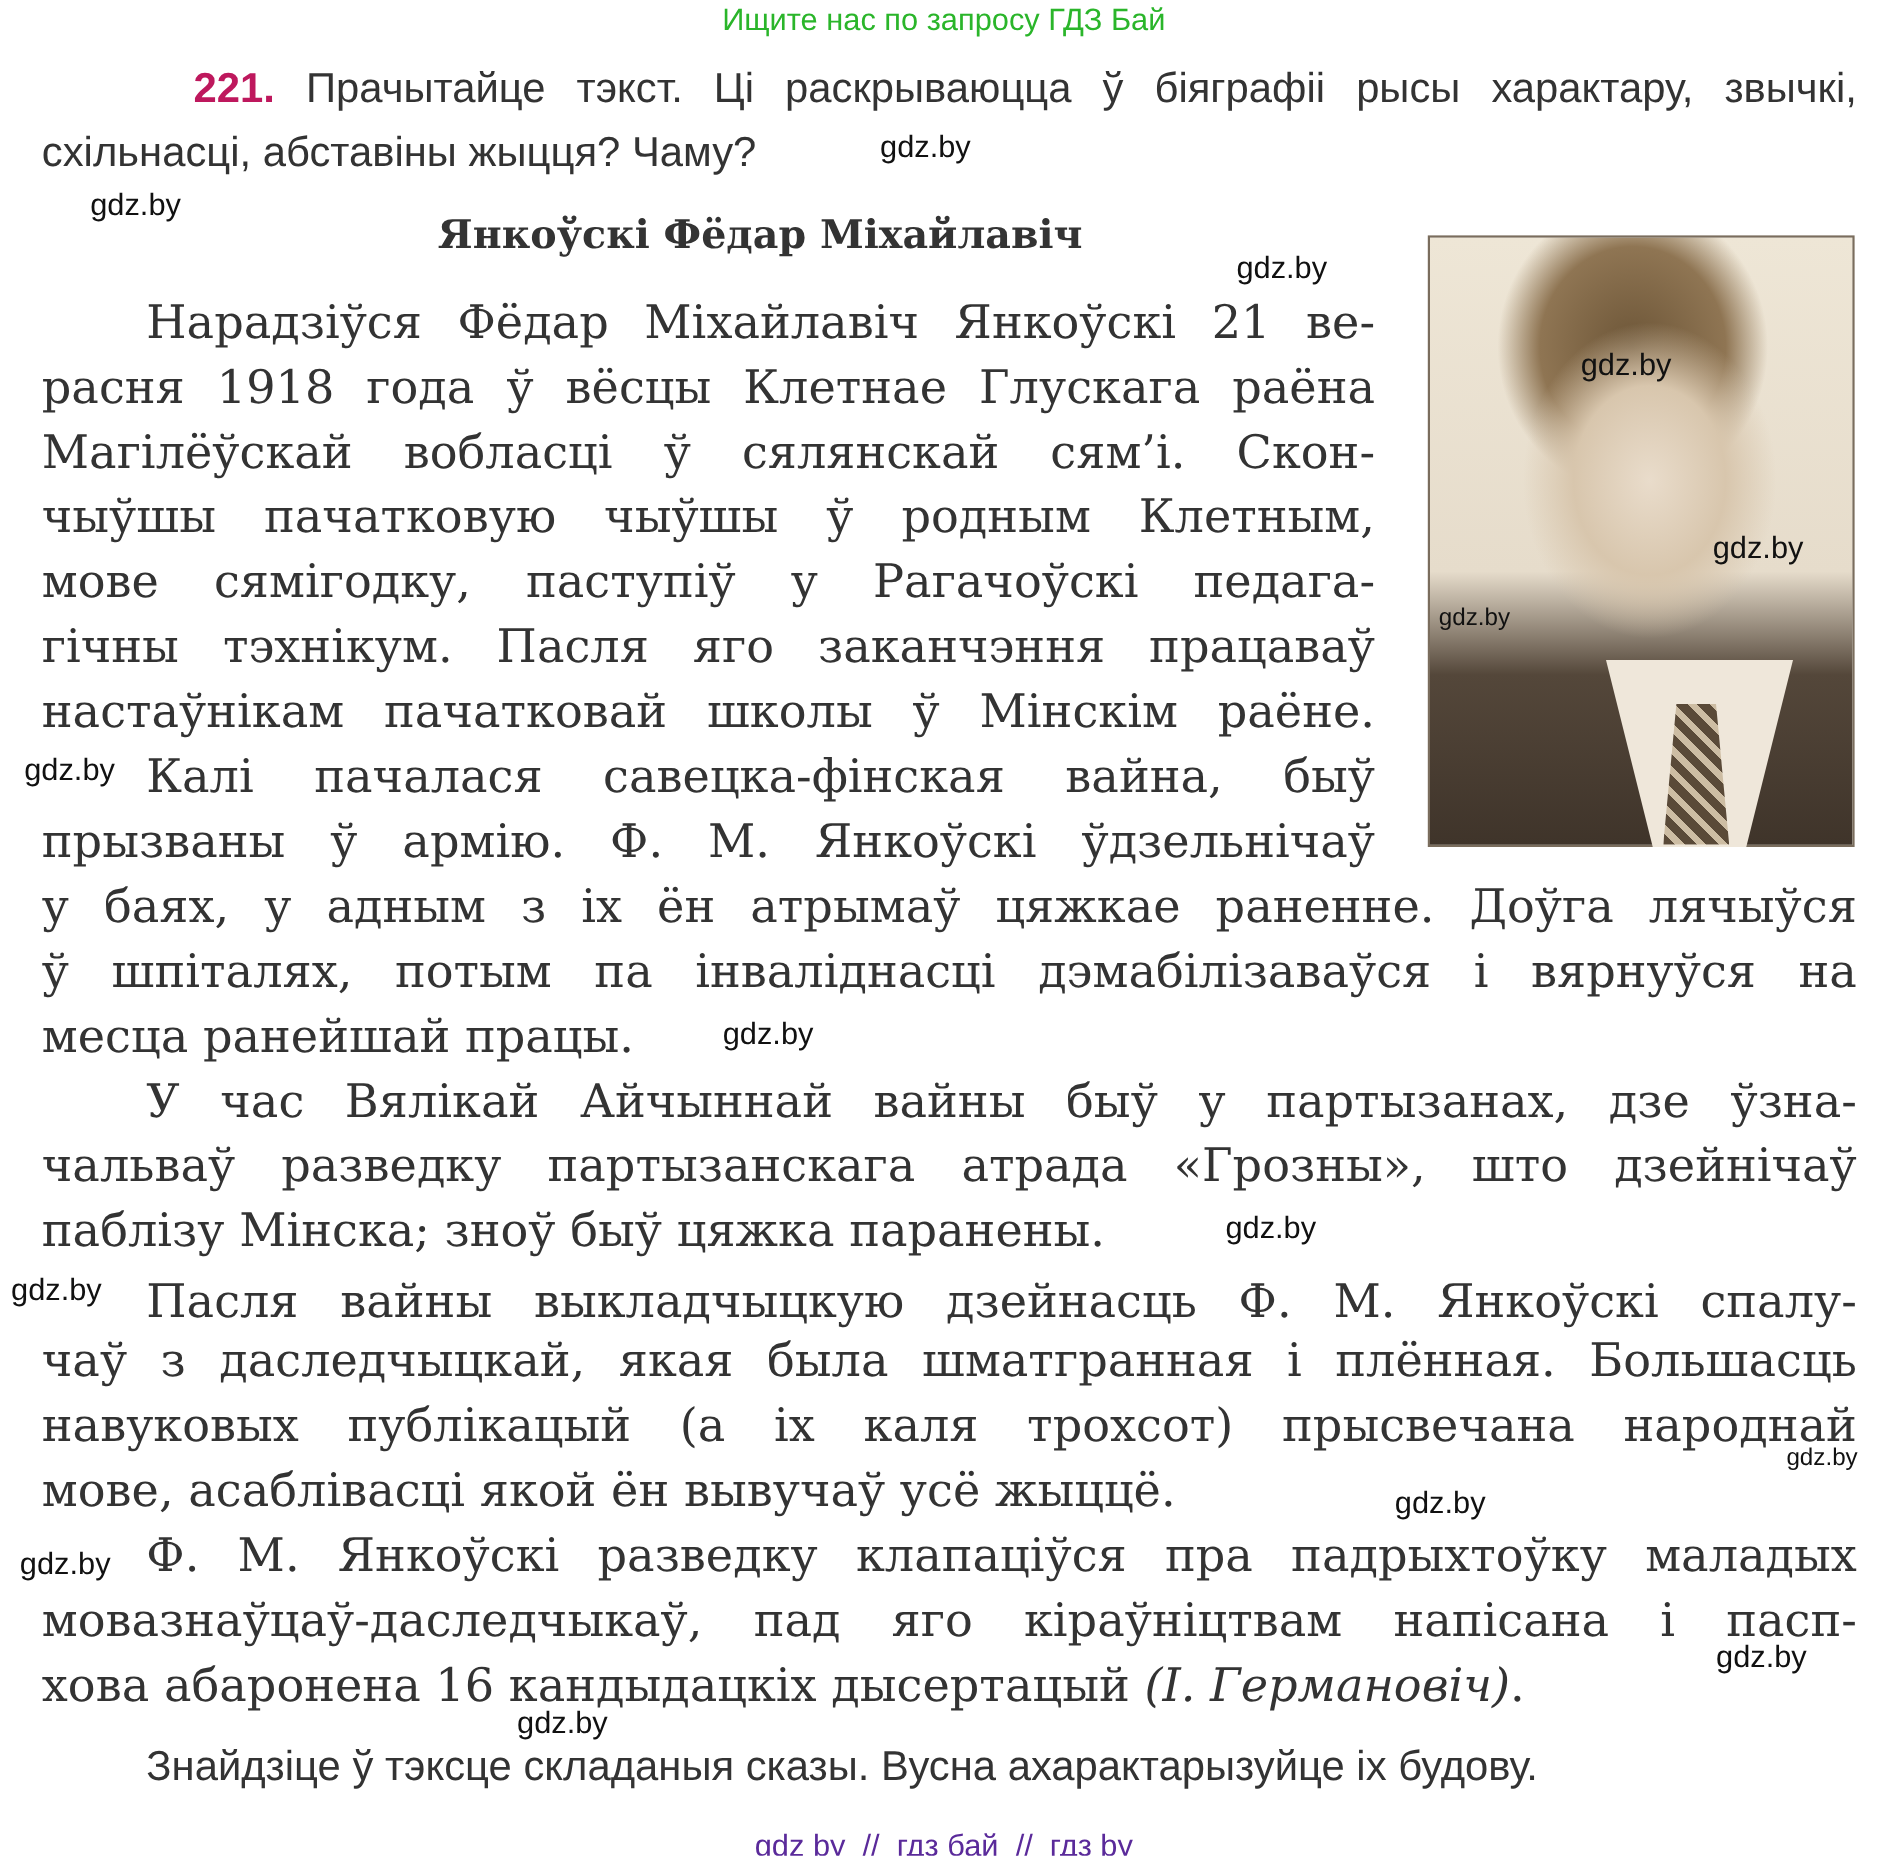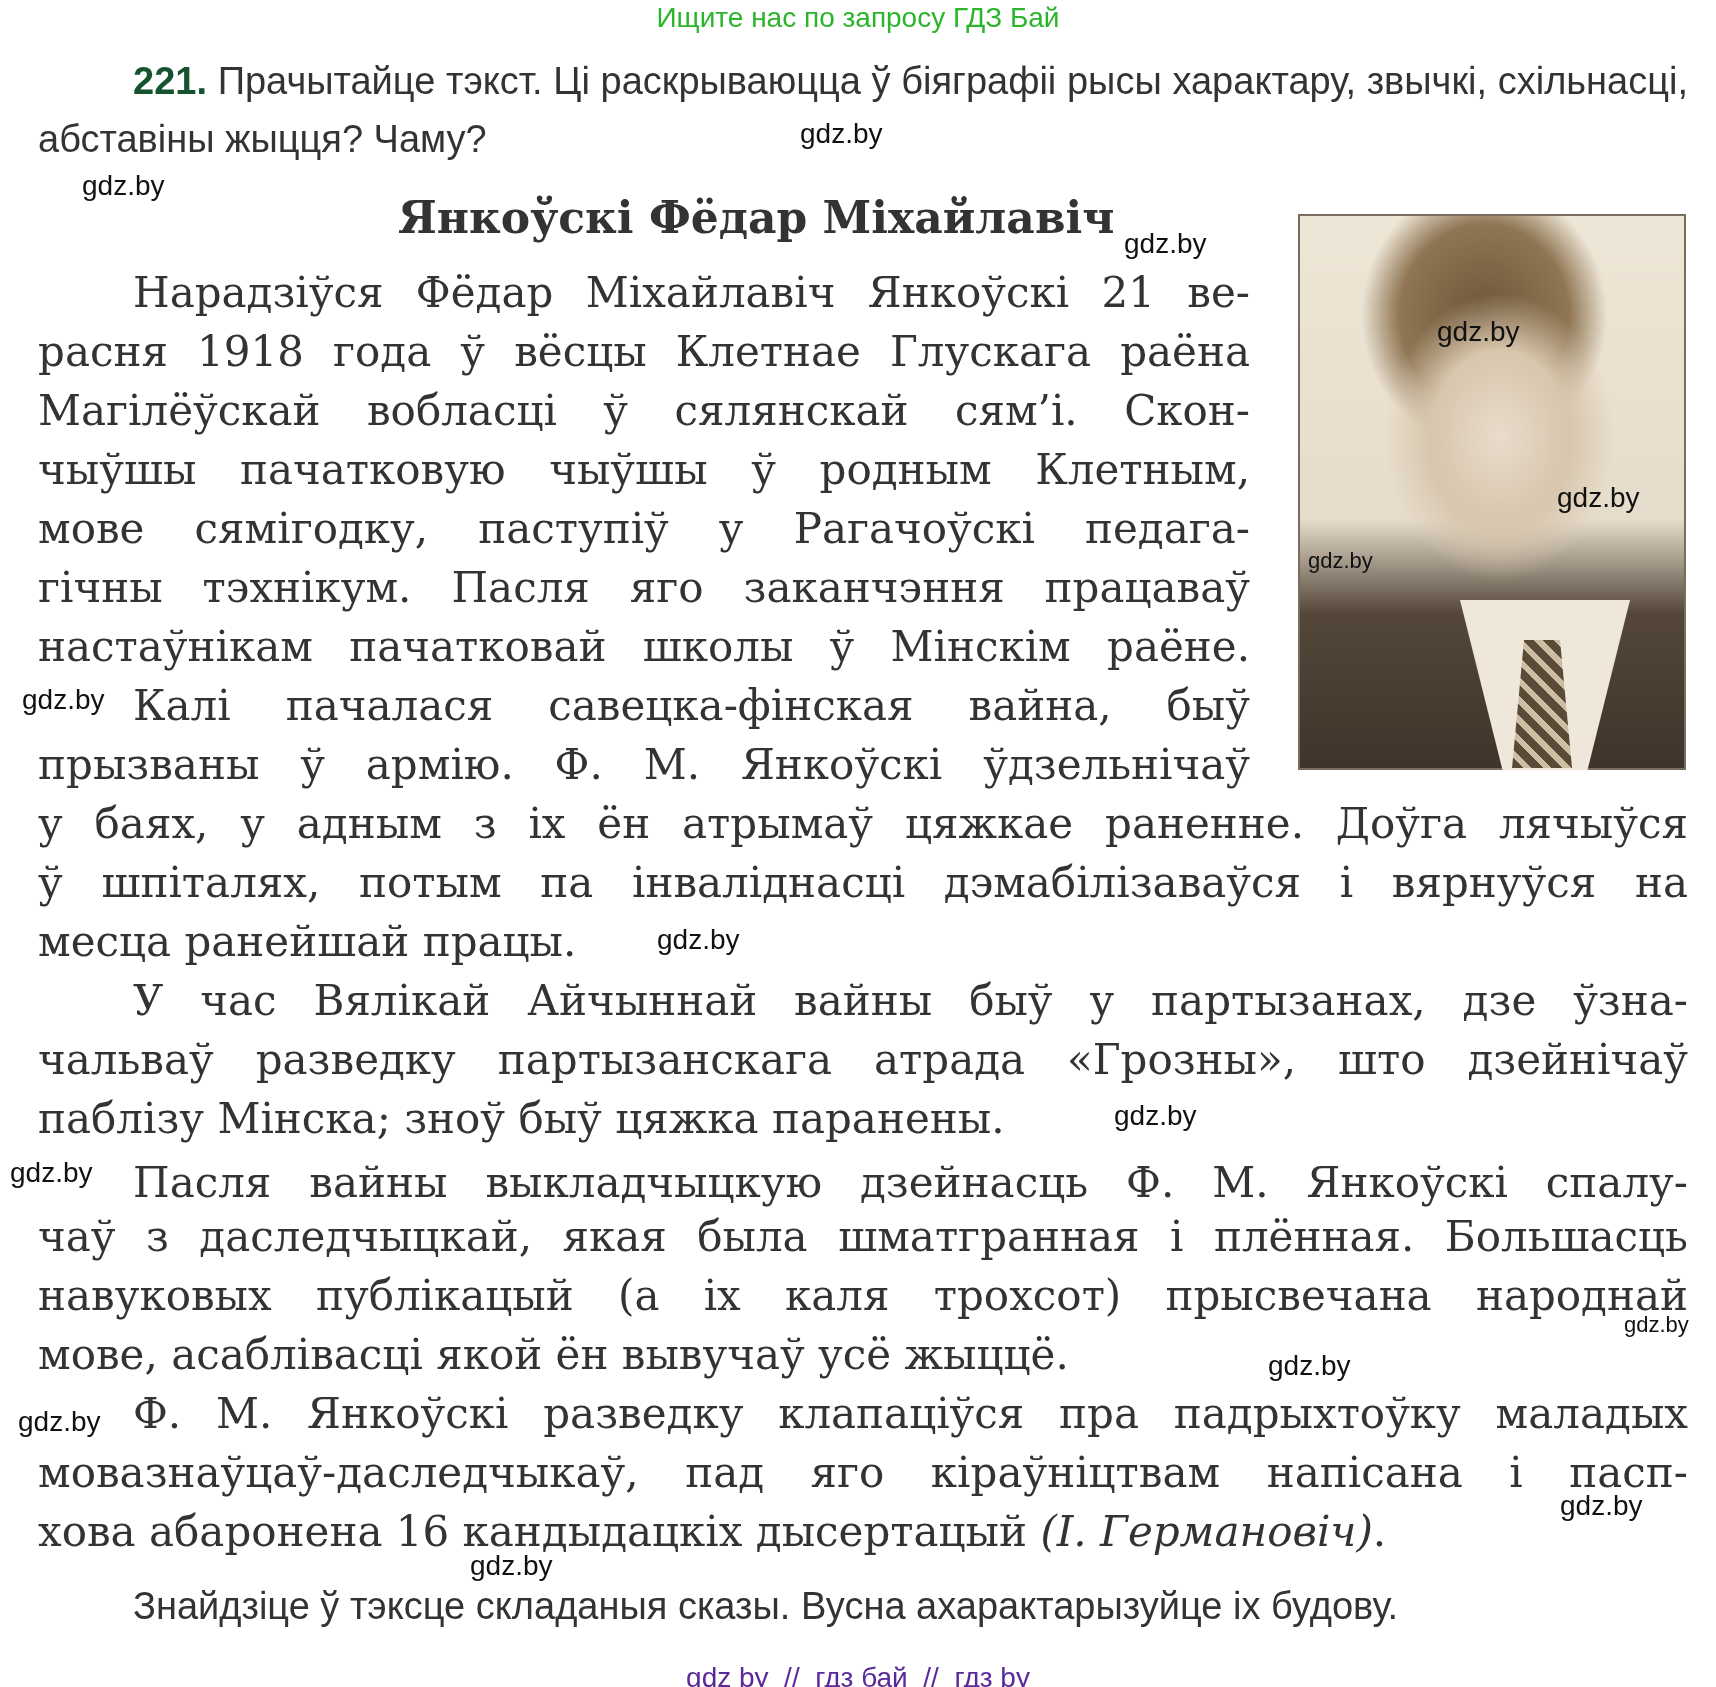--- a/index.html
+++ b/index.html
@@ -4,22 +4,22 @@
 <style>
   html,body{margin:0;padding:0;background:#fff;}
   body{width:1716px;height:1687px;position:relative;overflow:hidden;}
   .abs{position:absolute;}
   .sans{font-family:"Liberation Sans","DejaVu Sans",sans-serif;}
   .serif{font-family:"DejaVu Serif","Liberation Serif",serif;}
   .wm{font-family:"Liberation Sans",sans-serif;color:#111;font-size:28px;position:absolute;white-space:nowrap;}
   .wm-sm{font-size:22px;}
   #topline{left:0;width:1716px;top:2px;text-align:center;color:#2ab52a;font-size:28px;}
   #task{left:38px;top:52px;width:1650px;font-size:38px;color:#333;line-height:58px;text-indent:95px;text-align:justify;}
-  #task .num{color:#14532d;font-weight:bold;}
-  #title{left:398px;top:192px;font-size:44px;font-weight:bold;color:#333;}
+  #task .num{color:#be185d;font-weight:bold;margin-left:43px;}
+  #title{left:398px;top:192px;font-size:36px;font-weight:bold;color:#333;}
   .line{position:absolute;left:38px;font-size:42px;color:#333;white-space:nowrap;text-align:justify;text-align-last:justify;}
   .narrow{width:1212px;}
   .wide{width:1650px;}
   .last{text-align-last:left;}
   .indent{left:133px;}
   .indent.narrow{width:1117px;}
   .indent.wide{width:1555px;}
   #photo{left:1298px;top:214px;width:388px;height:556px;border:2px solid #7a6d5d;box-sizing:border-box;
     background:radial-gradient(ellipse 30% 26% at 52% 40%, #e9dccb 0%, #d8c6ad 60%, rgba(0,0,0,0) 100%),
       radial-gradient(ellipse 40% 30% at 48% 18%, #6d5638 0%, #8f7553 55%, rgba(0,0,0,0) 80%),

